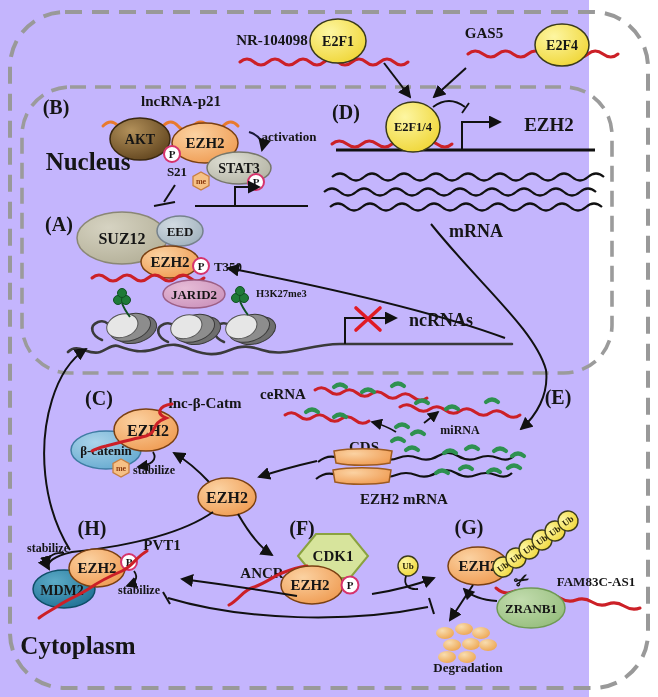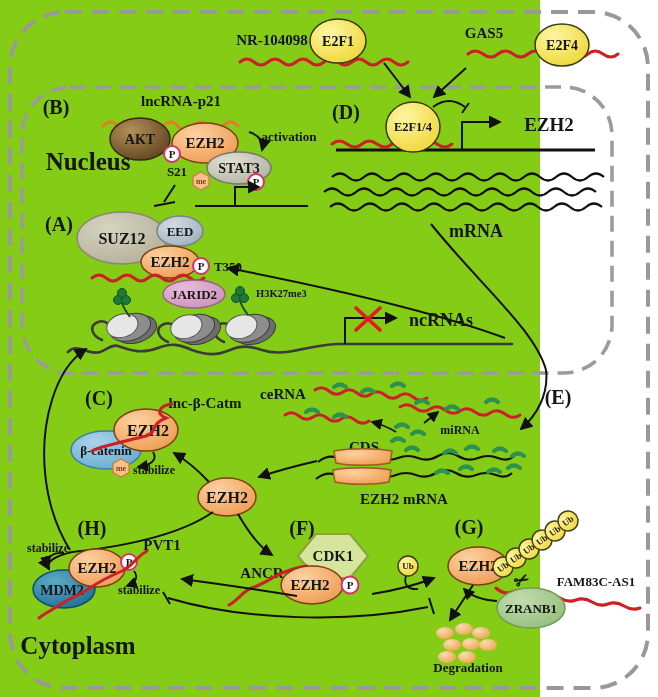--- a/index.html
+++ b/index.html
@@ -1,16 +1,16 @@
 <!DOCTYPE html>
 <html><head>
 <meta charset="utf-8">
 <style>
   html,body{margin:0;padding:0;background:#fff;}
-  .stage{width:540px;height:697px;position:relative;background:#84cc16;}
+  .stage{width:589px;height:697px;position:relative;background:#c4b5fd;}
   text{font-family:"Liberation Serif",serif;font-weight:bold;fill:#151515;}
   .tc{text-anchor:middle;}
   .panel{font-size:20px;}
   .big{font-size:25px;}
   .lab15{font-size:15px;}
   .lab13{font-size:13px;}
   .lab12{font-size:12px;}
   .lab11{font-size:10.5px;}
   .gene{font-size:19px;}
   .p-letter{font-size:11px;}

